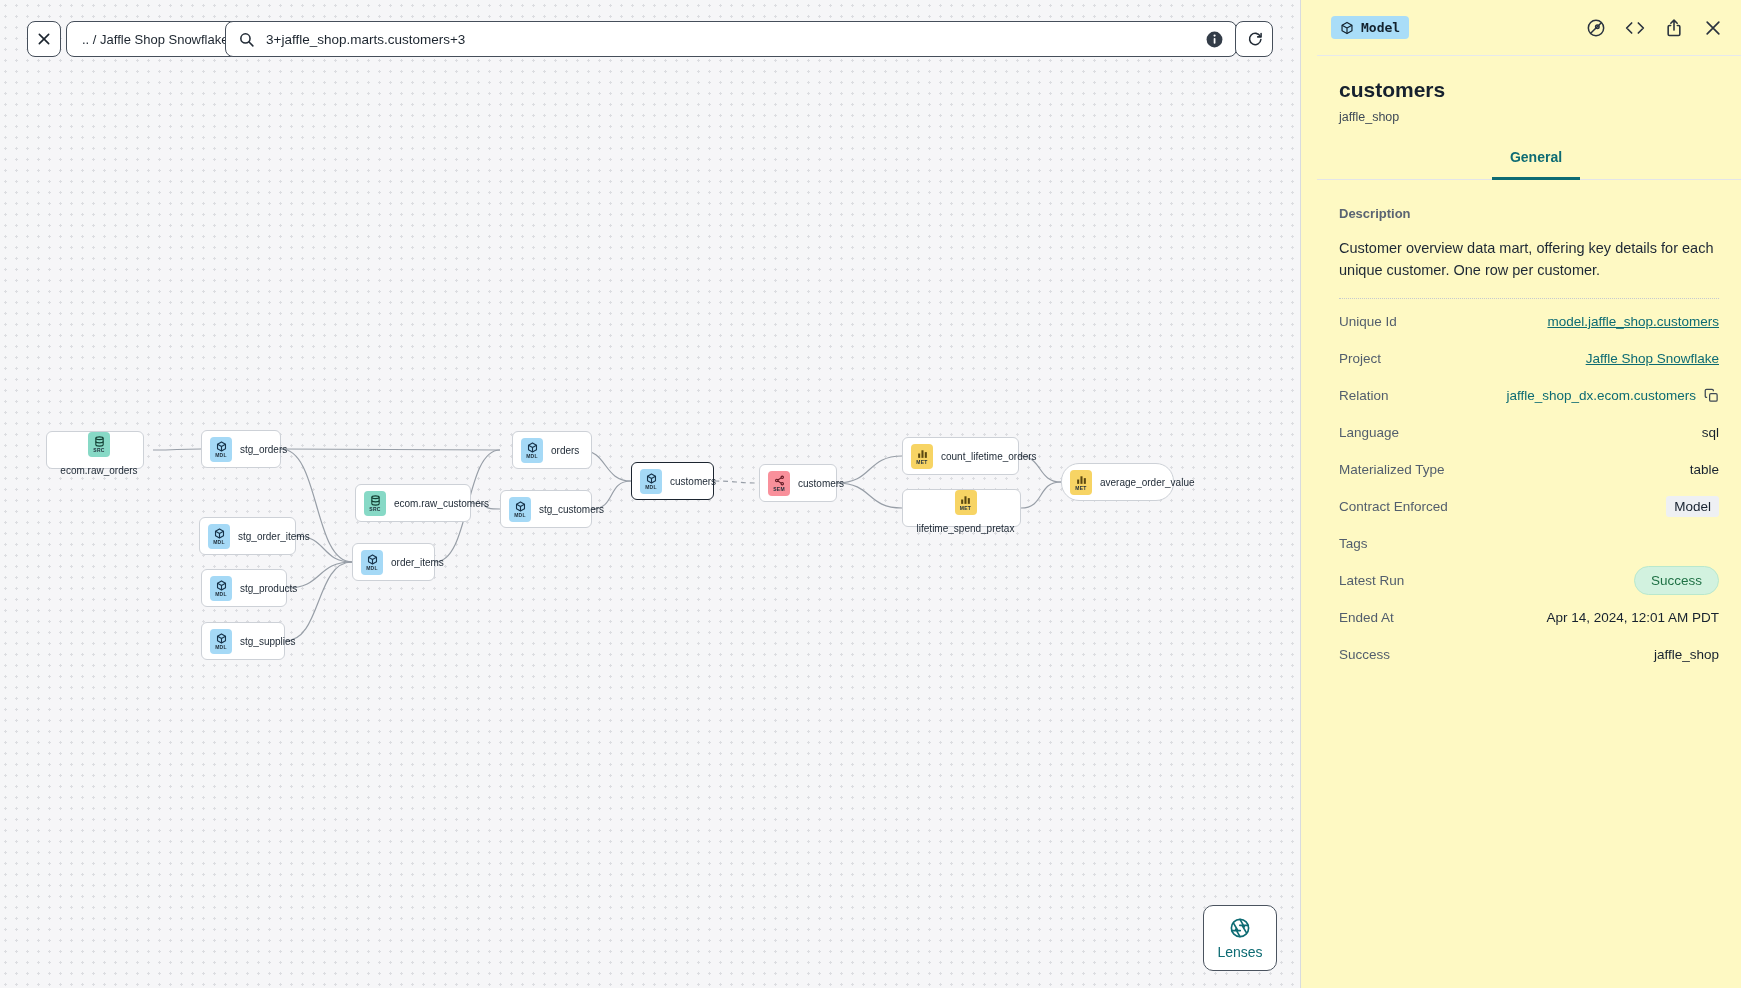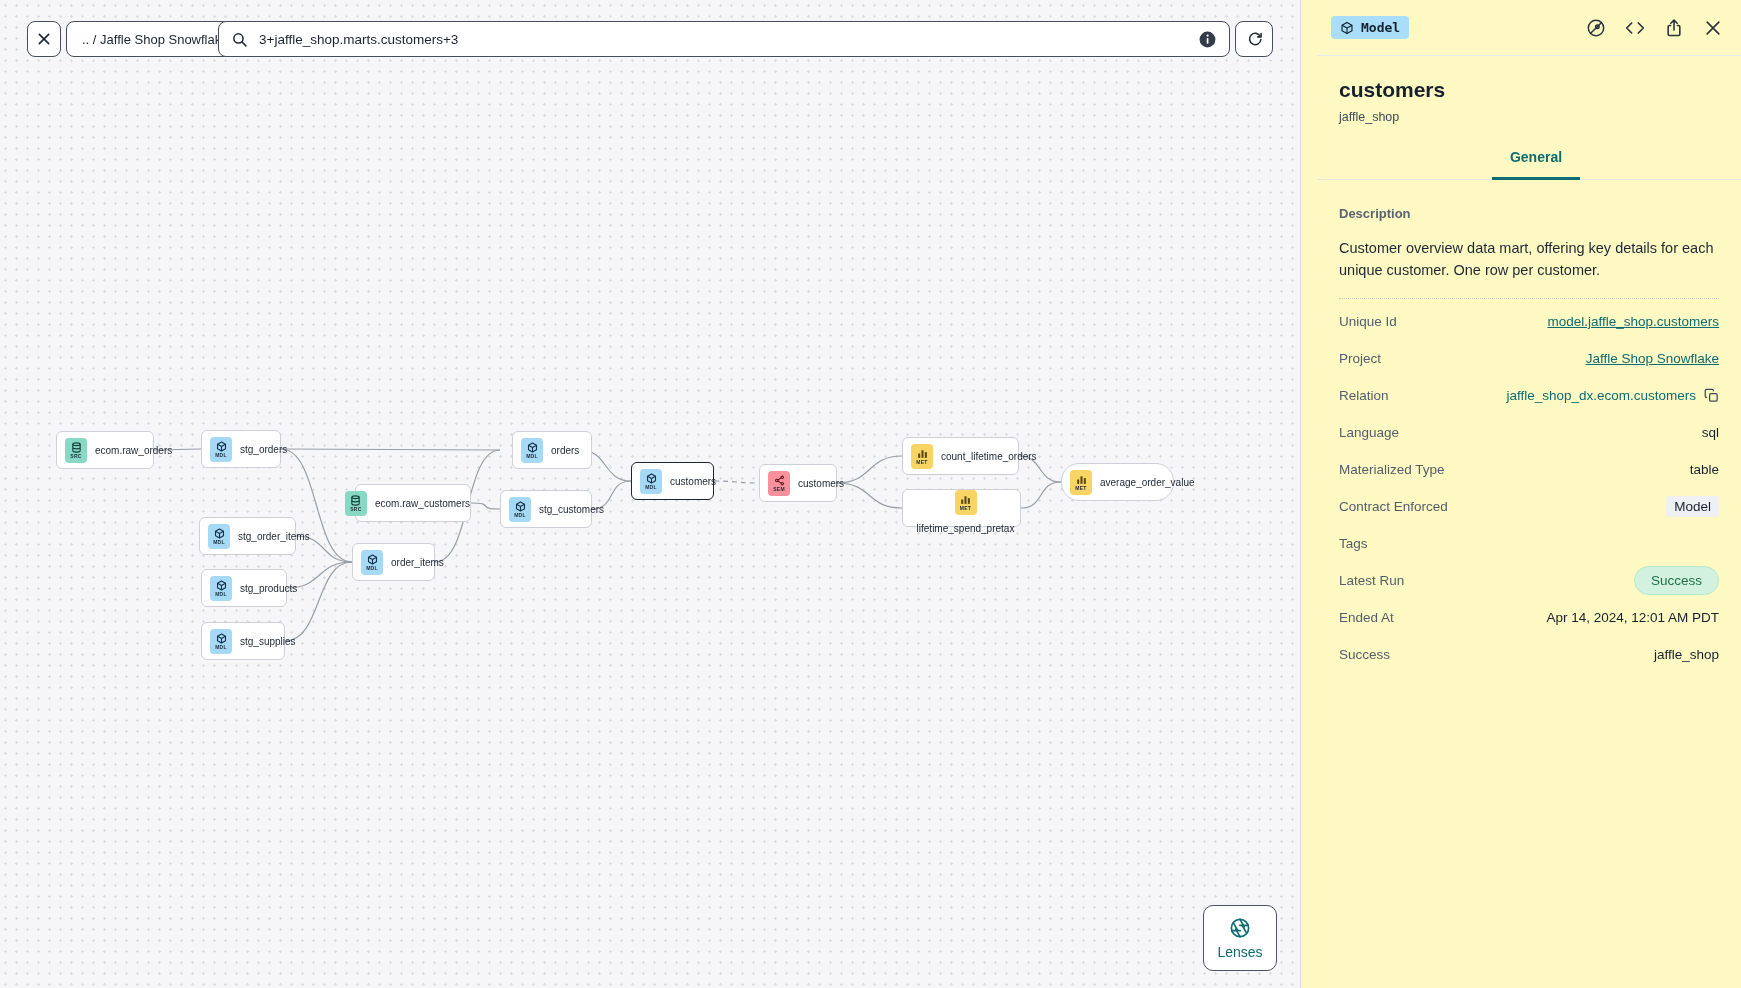--- a/index.html
+++ b/index.html
@@ -37,21 +37,21 @@
 
   
   .ctl {
     position: absolute; top: 21px; height: 36px; background: #fff;
     border: 1.5px solid #454e5a; border-radius: 8px;
     display: flex; align-items: center; justify-content: center;
     color: #1b242e; font-size: 13px; cursor: pointer;
   }
   #close-lineage { left: 27px; width: 34px; }
   #breadcrumb { left: 66px; padding: 0 15px; cursor: pointer; }
-  #searchbox { left: 218px; width: 1012px; justify-content: flex-start; padding: 0 12px; gap: 9px; cursor: text; }
+  #searchbox { left: 225px; width: 1012px; justify-content: flex-start; padding: 0 12px; gap: 9px; cursor: text; }
   #searchbox input {
     flex: 1; border: none; outline: none; background: transparent;
     font-family: inherit; font-size: 13.5px; color: #1b242e;
   }
   #refresh-btn { left: 1235px; width: 38px; }
 
   #lenses-btn {
     position: absolute; left: 1203px; top: 905px; width: 74px; height: 66px;
     background: #fff; border: 1.5px solid #4a535f; border-radius: 10px;
     display: flex; flex-direction: column; align-items: center; justify-content: center; gap: 5px;
@@ -117,42 +117,42 @@
         <path d="M 435 562 C 470.75 562, 464.25 450, 500 450" class="edge"></path>
         <path d="M 580 450 C 608.05 450, 602.95 481, 631 481" class="edge"></path>
         <path d="M 592 509 C 616 509, 607 481, 631 481" class="edge"></path>
         <path d="M 714 481 C 738.75 481, 734.25 483, 759 483" class="edge dashed"></path>
         <path d="M 837 483 C 872.75 483, 866.25 456, 902 456" class="edge"></path>
         <path d="M 837 483 C 872.75 483, 866.25 508, 902 508" class="edge"></path>
         <path d="M 1019 456 C 1043 456, 1037 482, 1061 482" class="edge"></path>
         <path d="M 1021 508 C 1045 508, 1037 482, 1061 482" class="edge"></path>
       </svg>
     <div id="nodes">
-        <div class="node" style="left: 56px; top: 431px; width: 98px;">
+        <div class="node" style="left: 46px; top: 431px; width: 98px; flex-direction: column;">
           <span class="nbadge" style="background:#87d9c6">
             <svg viewBox="0 0 24 24" width="11" height="11" fill="none" stroke="#123f33" stroke-width="2.4">
               <ellipse cx="12" cy="5" rx="8" ry="3"></ellipse>
               <path d="M4 5v14c0 1.7 3.6 3 8 3s8-1.3 8-3V5"></path>
               <path d="M4 12c0 1.7 3.6 3 8 3s8-1.3 8-3"></path>
             </svg>
             <span class="ntype">SRC</span>
           </span>
           <span class="nlabel">ecom.raw_orders</span>
         </div>
         <div class="node" style="left: 201px; top: 430px; width: 80px;">
           <span class="nbadge" style="background:#a5d9f6">
             <svg viewBox="0 0 24 24" width="11" height="11" fill="none" stroke="#17334a" stroke-width="2.4" stroke-linejoin="round">
               <path d="M12 2l8.7 5v10L12 22l-8.7-5V7z"></path>
               <path d="M3.3 7L12 12l8.7-5M12 12v10"></path>
             </svg>
             <span class="ntype">MDL</span>
           </span>
           <span class="nlabel">stg_orders</span>
         </div>
-        <div class="node" style="left: 355px; top: 484px; width: 116px; justify-content: flex-end;">
+        <div class="node" style="left: 355px; top: 484px; width: 116px;">
           <span class="nbadge" style="background:#87d9c6">
             <svg viewBox="0 0 24 24" width="11" height="11" fill="none" stroke="#123f33" stroke-width="2.4">
               <ellipse cx="12" cy="5" rx="8" ry="3"></ellipse>
               <path d="M4 5v14c0 1.7 3.6 3 8 3s8-1.3 8-3V5"></path>
               <path d="M4 12c0 1.7 3.6 3 8 3s8-1.3 8-3"></path>
             </svg>
             <span class="ntype">SRC</span>
           </span>
           <span class="nlabel">ecom.raw_customers</span>
         </div>

